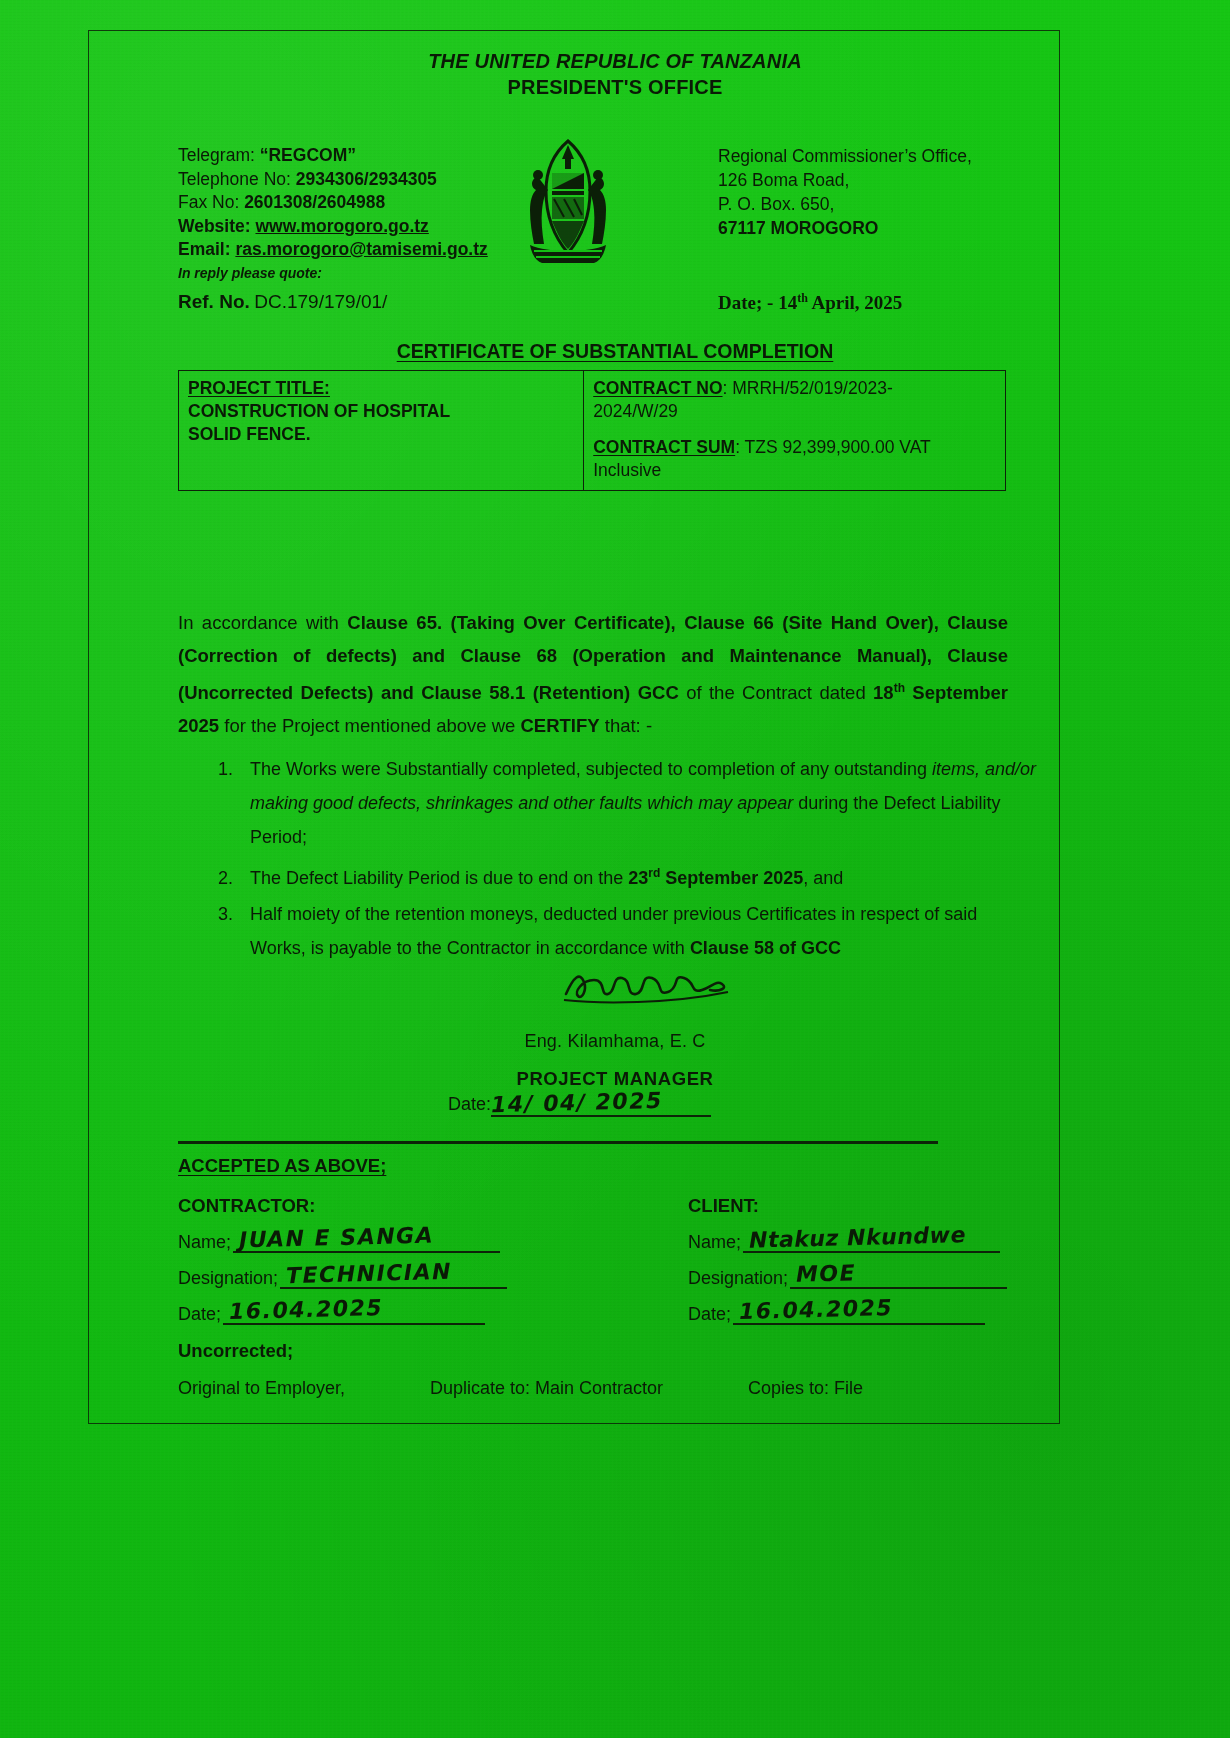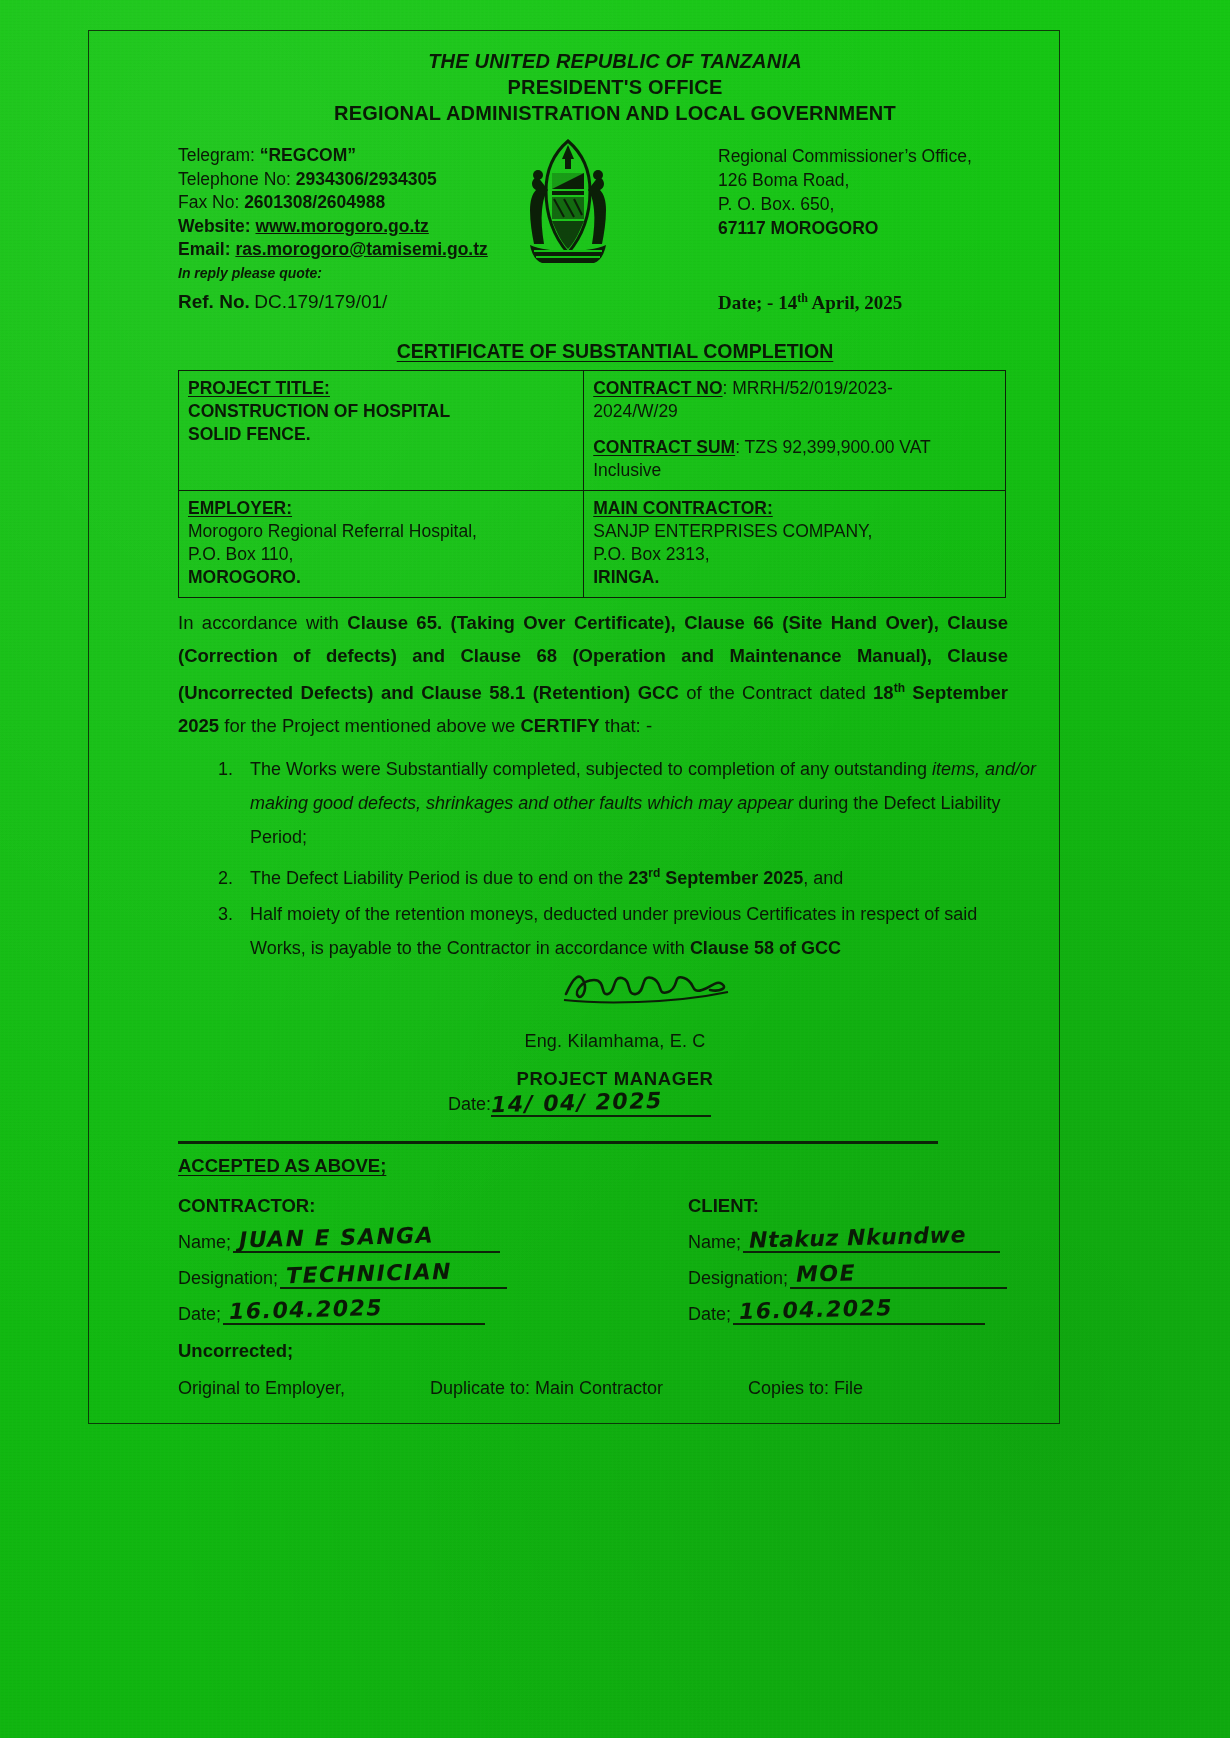--- a/index.html
+++ b/index.html
@@ -250,21 +250,20 @@
 <body>
 
 <div id="scan-page"></div>
 <div id="scan-noise"></div>
 <div id="page-border"></div>
 
 <div id="content">
 
   <div class="abs hdr-line" style="left:0; top:48px;font-style:italic;">THE UNITED REPUBLIC OF TANZANIA</div>
   <div class="abs hdr-line" style="left:0; top:74px;">PRESIDENT'S OFFICE</div>
-  <div class="abs hdr-line" style="left:0; top:100px;">REGIONAL ADMINISTRATION AND LOCAL GOVERNMENT</div>
 
   <div class="abs" style="left:178px; top:144px;">
     <div class="contact-row">
       <span class="lbl">Telegram: </span><span class="val">“REGCOM”</span>
     </div>
     <div class="contact-row">
       <span class="lbl">Telephone No: </span><span class="val">2934306/2934305</span>
     </div>
     <div class="contact-row">
       <span class="lbl">Fax No: </span><span class="val">2601308/2604988</span>
@@ -341,34 +340,20 @@
             <span class="cell-head">CONTRACT NO</span><span class="cell-norm">: MRRH/52/019/2023-</span>
           </div>
           <div class="cell-norm">2024/W/29</div>
           <div class="gap-10"></div>
           <div>
             <span class="cell-head">CONTRACT SUM</span><span class="cell-norm">: TZS 92,399,900.00 VAT</span>
           </div>
           <div class="cell-norm">Inclusive</div>
         </td>
       </tr>
-      <tr>
-        <td>
-          <div class="cell-head">EMPLOYER:</div>
-          <div class="cell-norm">Morogoro Regional Referral Hospital,</div>
-          <div class="cell-norm">P.O. Box 110,</div>
-          <div class="cell-strong">MOROGORO.</div>
-        </td>
-        <td>
-          <div class="cell-head">MAIN CONTRACTOR:</div>
-          <div class="cell-norm">SANJP ENTERPRISES COMPANY,</div>
-          <div class="cell-norm">P.O. Box 2313,</div>
-          <div class="cell-strong">IRINGA.</div>
-        </td>
-      </tr>
     </tbody>
   </table>
 
   <div id="body-para">
     <span>In accordance with </span><b>Clause 65. (Taking Over Certificate), Clause 66 (Site Hand Over), Clause (Correction of defects) and Clause 68 (Operation and Maintenance Manual), Clause (Uncorrected Defects) and Clause 58.1 (Retention) GCC</b><span> of the Contract dated </span><b>18</b><b class="sup">th</b><b> September 2025</b><span> for the Project mentioned above we </span><b>CERTIFY</b><span> that: -</span>
   </div>
 
   <ol id="cert-list">
     <li>
       <span>The Works were Substantially completed, subjected to completion of any outstanding </span><i>items, and/or making good defects, shrinkages and other faults which may appear</i><span> during the Defect Liability Period;</span>

